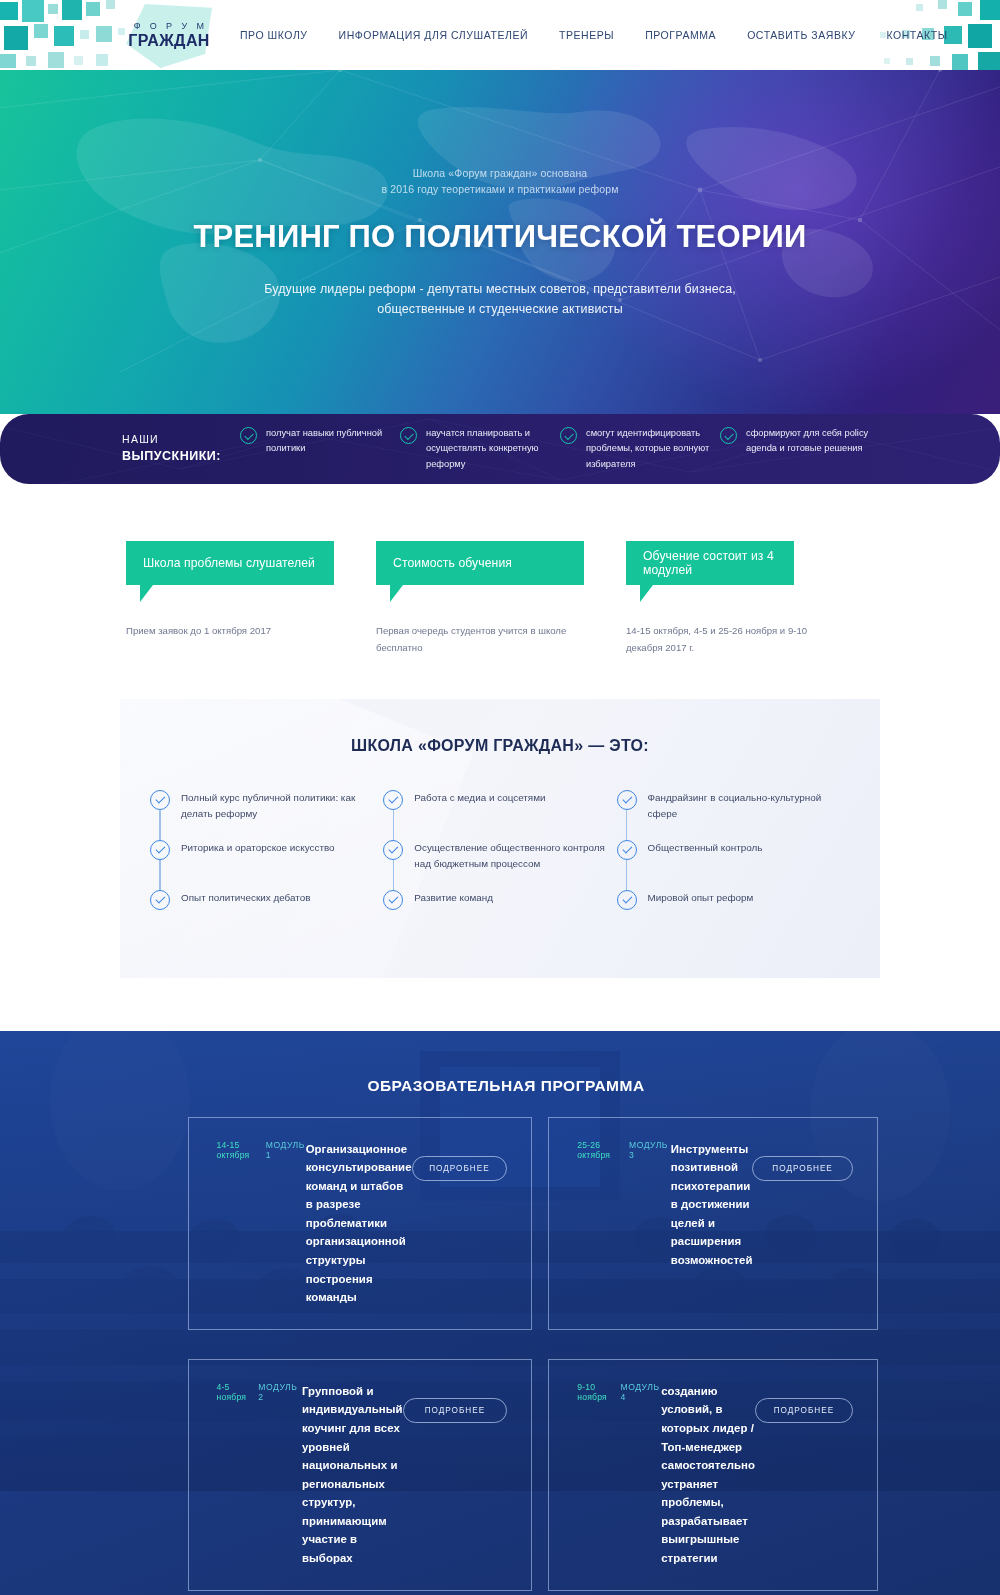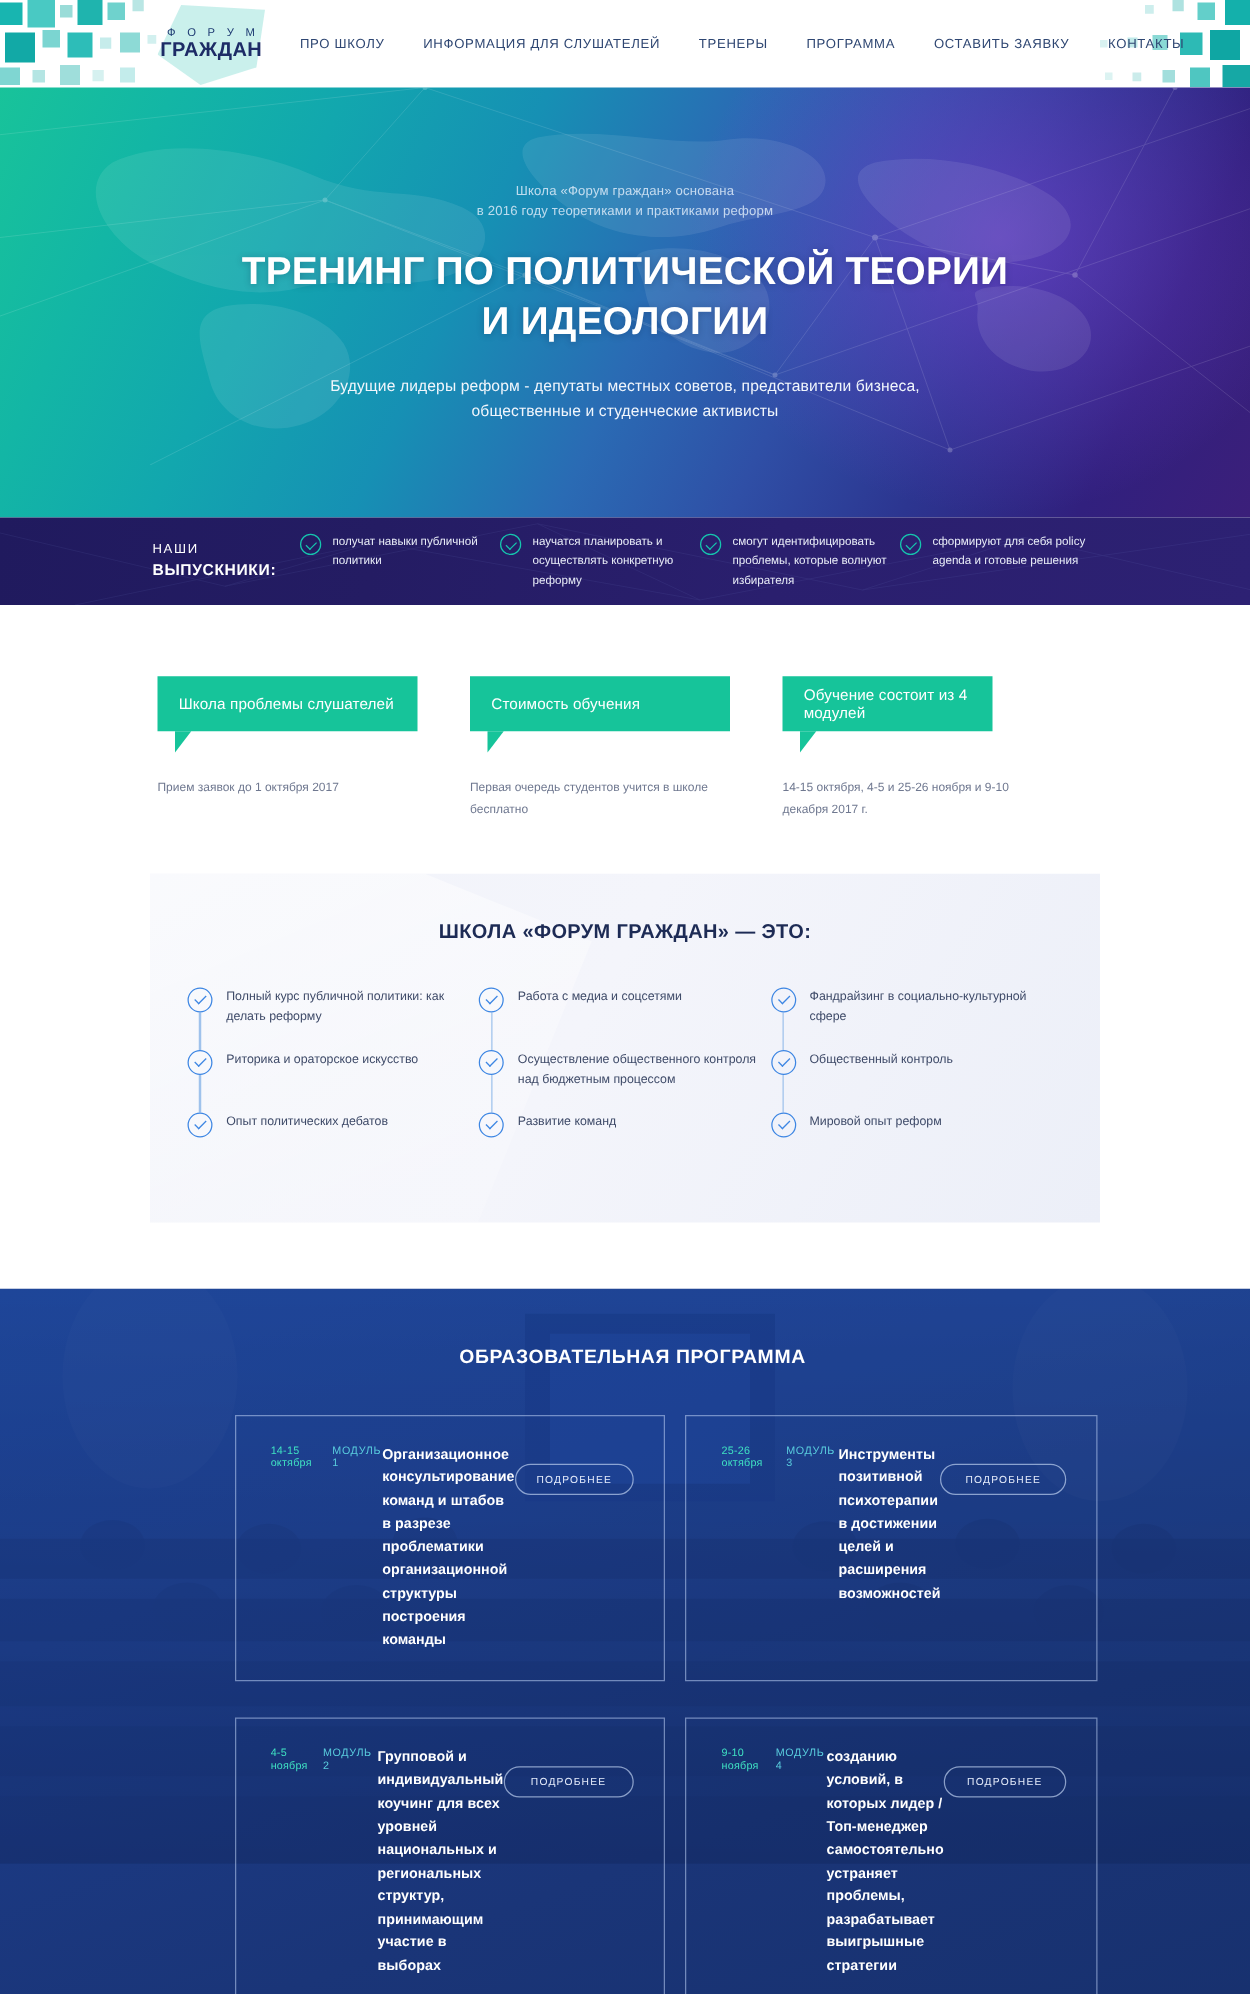--- a/index.html
+++ b/index.html
@@ -76,21 +76,21 @@
   }
   .hero-sub {
     margin-top:22px; font-size:12.5px; line-height:1.62; color:#f1f6fc;
     letter-spacing:.1px;
   }
 
   
   .grads {
     position:relative; height:70px; overflow:hidden;
     background:linear-gradient(100deg,#201a5e 0%,#241c63 30%,#2a1f6e 62%,#2d2173 100%);
-    display:flex; align-items:center;
+    display:flex; align-items:center;border-radius:29px;
   }
   .grads-net { position:absolute; inset:0; opacity:.25; pointer-events:none; }
   .grads-inner {
     position:relative; z-index:3; width:100%; padding:0 120px 0 122px;
     display:flex; align-items:center;
   }
   .grads-label {
     font-size:11.5px; font-weight:bold; color:#fff; line-height:1.5;
     letter-spacing:.4px; width:118px; flex:none;
   }
@@ -169,21 +169,21 @@
   .li-text { font-size:9.9px; line-height:1.62; color:#3e4a68; padding-top:0px; }
 
   
   .program {
     position:relative; margin-top:53px; padding:46px 0 50px 0; overflow:hidden;
     background:linear-gradient(160deg,#1b3f91 0%,#1c3c89 30%,#1a3578 65%,#17306d 100%);
   }
   .program-photo { position:absolute; inset:0; opacity:.30; pointer-events:none; }
   .program h2 {
     position:relative; z-index:3; text-align:center; color:#fff;
-    font-size:15.5px; font-weight:bold; letter-spacing:.5px; margin-bottom:37px;padding-left:12px;
+    font-size:15.5px; font-weight:bold; letter-spacing:.5px; margin-bottom:22px;padding-left:12px;
   }
   .modules {
     position:relative; z-index:3; width:625px; margin:0 auto;
     display:grid; grid-template-columns:1fr 1fr; gap:29px 16px;
   }
   .module {
     border:1px solid rgba(190,210,245,.55); padding:22px 24px 22px 28px;
     min-height:168px; display:flex; flex-direction:row;
   }
   .mod-top { display:flex; justify-content:space-between; margin-bottom:16px; }
@@ -315,21 +315,20 @@
       </g>
     </svg>
 
     <div class="hero-inner">
       <div class="hero-kicker">
         <div>Школа «Форум граждан» основана</div>
         <div>в 2016 году теоретиками и практиками реформ</div>
       </div>
       <h1 class="hero-title">
         <div>ТРЕНИНГ ПО ПОЛИТИЧЕСКОЙ ТЕОРИИ</div>
-        <div>И ИДЕОЛОГИИ</div>
       </h1>
       <div class="hero-sub">
         <div>Будущие лидеры реформ - депутаты местных советов, представители бизнеса,</div>
         <div>общественные и студенческие активисты</div>
       </div>
     </div>
   </div>
 
   <div class="grads">
     <svg class="grads-net" viewBox="0 0 1000 70" preserveAspectRatio="none">

